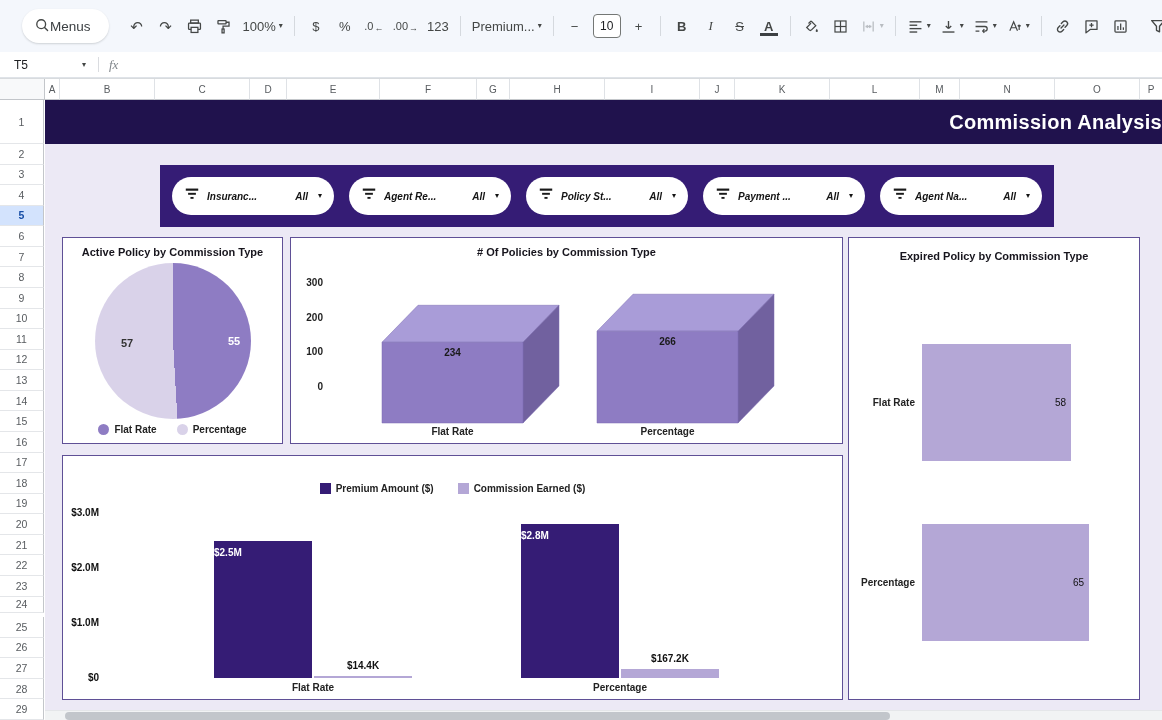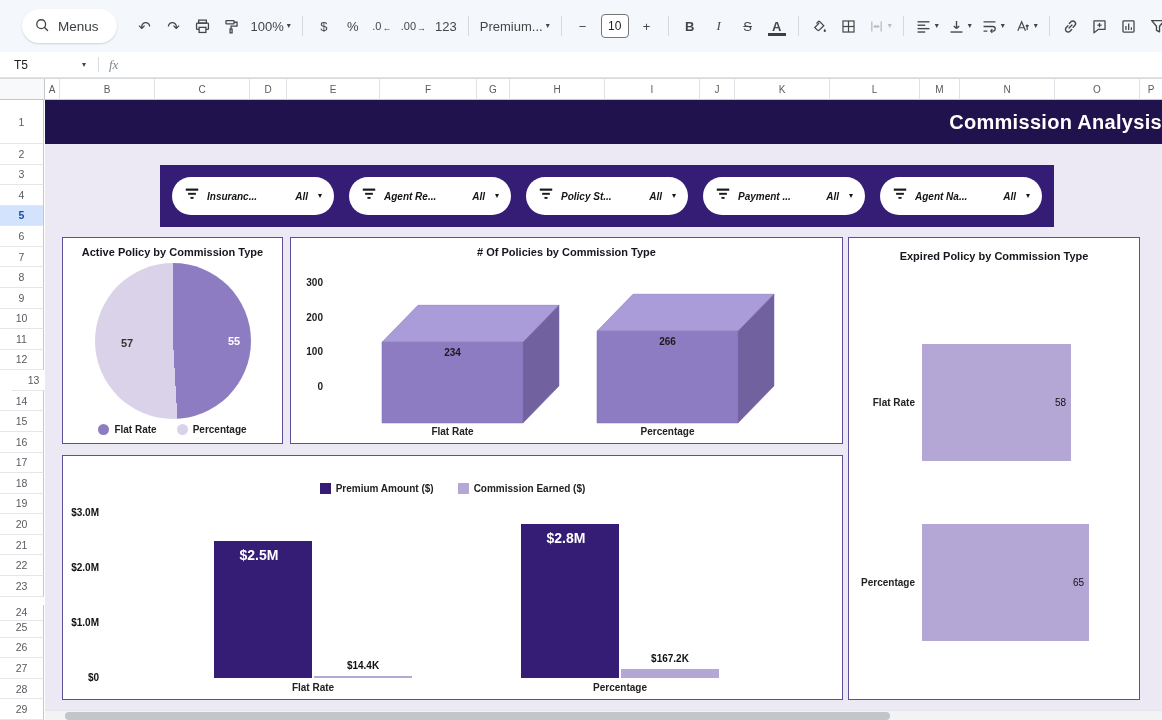--- a/index.html
+++ b/index.html
@@ -2,21 +2,21 @@
 <html><head>
 <meta charset="utf-8">
 <style>
   html,body{margin:0;padding:0}
   body{width:1162px;height:720px;position:relative;overflow:hidden;background:#fff;
        font-family:"Liberation Sans",sans-serif;-webkit-font-smoothing:antialiased}
 
   
   .toolbar{position:absolute;left:0;top:0;width:1162px;height:52px;background:#f4f7fc;
            display:flex;align-items:center;padding-left:22px;box-sizing:border-box;gap:3px;overflow:hidden}
-  .menus{height:34px;background:#fff;border-radius:17px;display:flex;align-items:center;gap:8px;
+  .menus{height:34px;background:#fff;border-radius:17px;display:flex;align-items:center;
          padding:0 18px 0 12px;box-shadow:0 1px 2px rgba(60,64,67,.2);margin-right:12px;cursor:pointer}
   .menus span{font-size:13.5px;color:#3c4043}
   .tbtn{height:26px;min-width:26px;border-radius:4px;display:flex;align-items:center;justify-content:center;
         color:#444746;font-size:13px;padding:0 3px;box-sizing:border-box;cursor:pointer;white-space:nowrap}
   .tbtn svg{display:block}
   .glyph{font-size:15px;line-height:1}
   .tsep{width:1px;height:20px;background:#d5d9de;margin:0 5px;flex:0 0 1px}
   .caret{font-size:8px;color:#444746;margin-left:3px;line-height:1}
   .caret.dim{color:#b9bdc2}
   .fbox{width:26px;height:22px;border:1px solid #747775;border-radius:4px;display:flex;align-items:center;
@@ -79,21 +79,21 @@
   .ltext{font-size:10px;font-weight:700;color:#222}
 
   .ebar{position:absolute;left:73px;background:#b4a7d6}
   .ecat{position:absolute;left:0;width:66px;text-align:right;font-size:10px;font-weight:700;color:#222}
   .eval{position:absolute;font-size:10px;font-weight:400;color:#111}
 
   .blegend{position:absolute;top:27px;left:0;width:100%;display:flex;justify-content:center;gap:24px;align-items:center}
   .bsq{width:11px;height:11px}
   .btick{position:absolute;width:34px;text-align:right;font-size:10px;font-weight:700;color:#111}
   .bbar{position:absolute}
-  .bdlabel{position:absolute;width:90px;text-align:center;font-size:14px;font-weight:700;color:#fff}
+  .bdlabel{position:absolute;width:90px;text-align:left;font-size:10px;font-weight:700;color:#fff}
   .bllabel{position:absolute;width:98px;text-align:center;font-size:10px;font-weight:700;color:#111}
   .bcat{position:absolute;width:120px;text-align:center;font-size:10px;font-weight:700;color:#222;transform:translateX(-60px)}
 
   .hscroll{position:absolute;left:45px;top:710px;width:1117px;height:10px;background:#f1f3f4;border-top:1px solid #e4e6e9;box-sizing:border-box}
   .hthumb{position:absolute;left:20px;top:1px;width:825px;height:8px;background:#c2c6cb;border-radius:4px;cursor:pointer}
 </style>
 </head>
 <body>
 
 <div class="toolbar">
@@ -337,32 +337,32 @@
     <div class="rowcell" style="top: 64.57px; height: 20.57px;">3</div>
     <div class="rowcell" style="top: 85.14px; height: 20.57px;">4</div>
     <div class="rowcell sel" style="top: 105.71px; height: 20.57px;">5</div>
     <div class="rowcell" style="top: 126.28px; height: 20.57px;">6</div>
     <div class="rowcell" style="top: 146.85px; height: 20.57px;">7</div>
     <div class="rowcell" style="top: 167.42px; height: 20.57px;">8</div>
     <div class="rowcell" style="top: 187.99px; height: 20.57px;">9</div>
     <div class="rowcell" style="top: 208.56px; height: 20.57px;">10</div>
     <div class="rowcell" style="top: 229.13px; height: 20.57px;">11</div>
     <div class="rowcell" style="top: 249.7px; height: 20.57px;">12</div>
-    <div class="rowcell" style="top: 270.27px; height: 20.57px; margin-left: 12px;">13</div>
+    <div class="rowcell" style="top: 270.27px; height: 20.57px;">13</div>
     <div class="rowcell" style="top: 290.84px; height: 20.57px;">14</div>
     <div class="rowcell" style="top: 311.41px; height: 20.57px;">15</div>
     <div class="rowcell" style="top: 331.98px; height: 20.57px;">16</div>
     <div class="rowcell" style="top: 352.55px; height: 20.57px;">17</div>
     <div class="rowcell" style="top: 373.12px; height: 20.57px;">18</div>
     <div class="rowcell" style="top: 393.69px; height: 20.57px;">19</div>
     <div class="rowcell" style="top: 414.26px; height: 20.57px;">20</div>
     <div class="rowcell" style="top: 434.83px; height: 20.57px;">21</div>
     <div class="rowcell" style="top: 455.4px; height: 20.57px;">22</div>
     <div class="rowcell" style="top: 475.97px; height: 20.57px;">23</div>
-    <div class="rowcell" style="top: 496.54px; height: 16px; margin-top: 8px;">24</div>
+    <div class="rowcell" style="top: 496.54px; height: 16px;">24</div>
     <div class="rowcell" style="top: 517.11px; height: 20.57px;">25</div>
     <div class="rowcell" style="top: 537.68px; height: 20.57px;">26</div>
     <div class="rowcell" style="top: 558.25px; height: 20.57px;">27</div>
     <div class="rowcell" style="top: 578.82px; height: 20.57px;">28</div>
     <div class="rowcell" style="top: 599.39px; height: 20.57px;">29</div>
   </div>
 
 <div class="sheet">
 
   <div class="banner" id="banner" style="background: rgb(32, 18, 77);">

